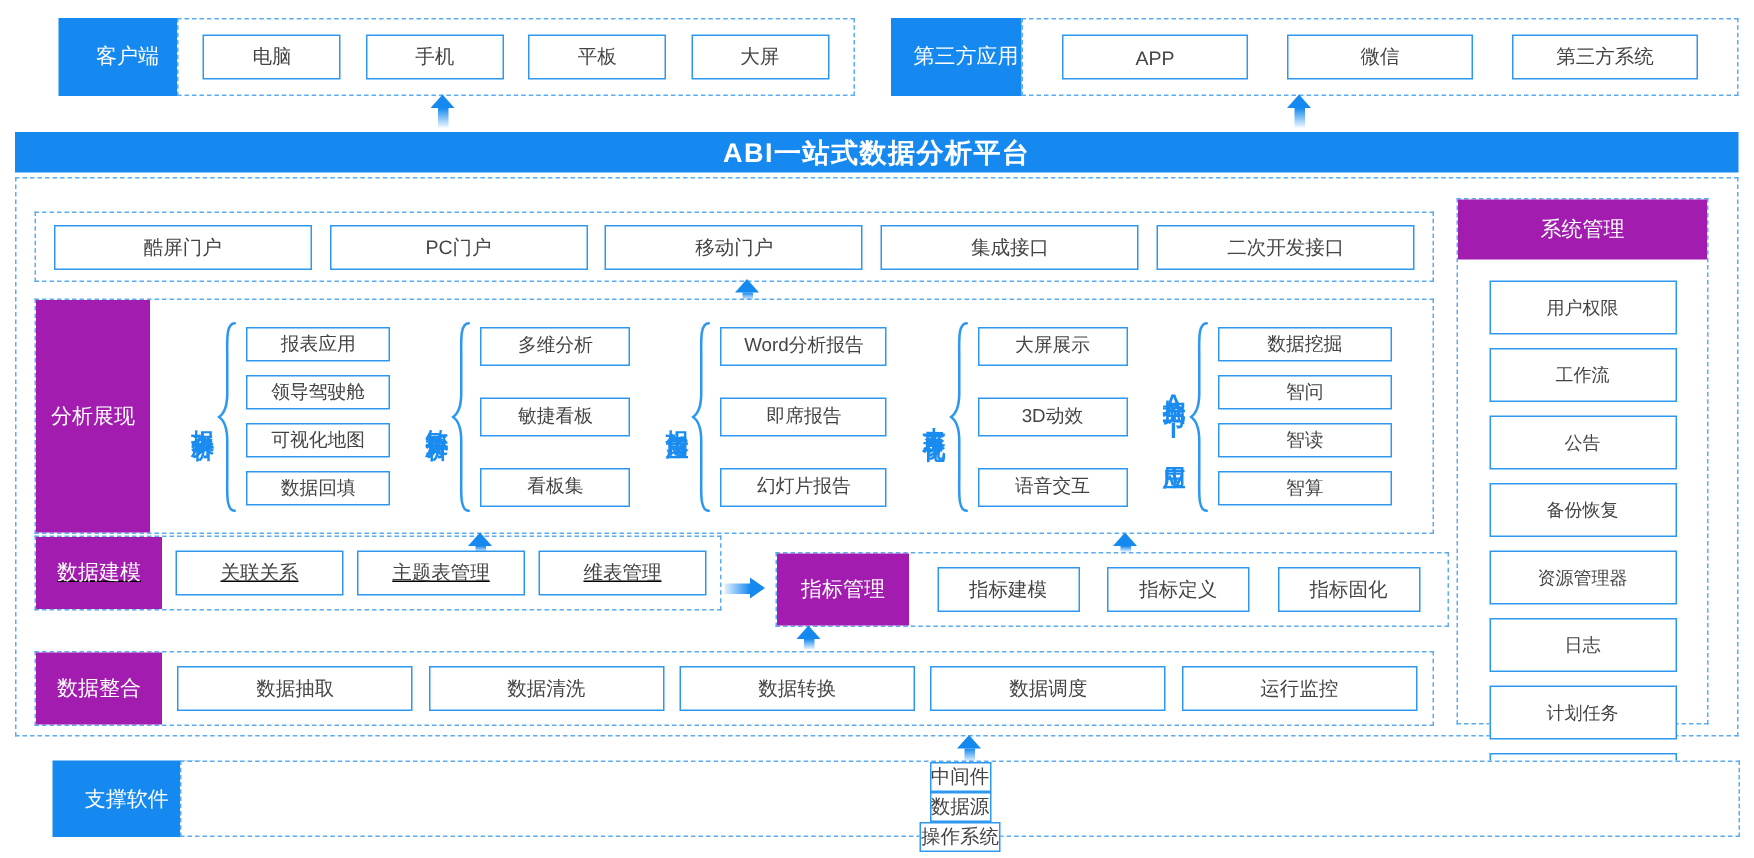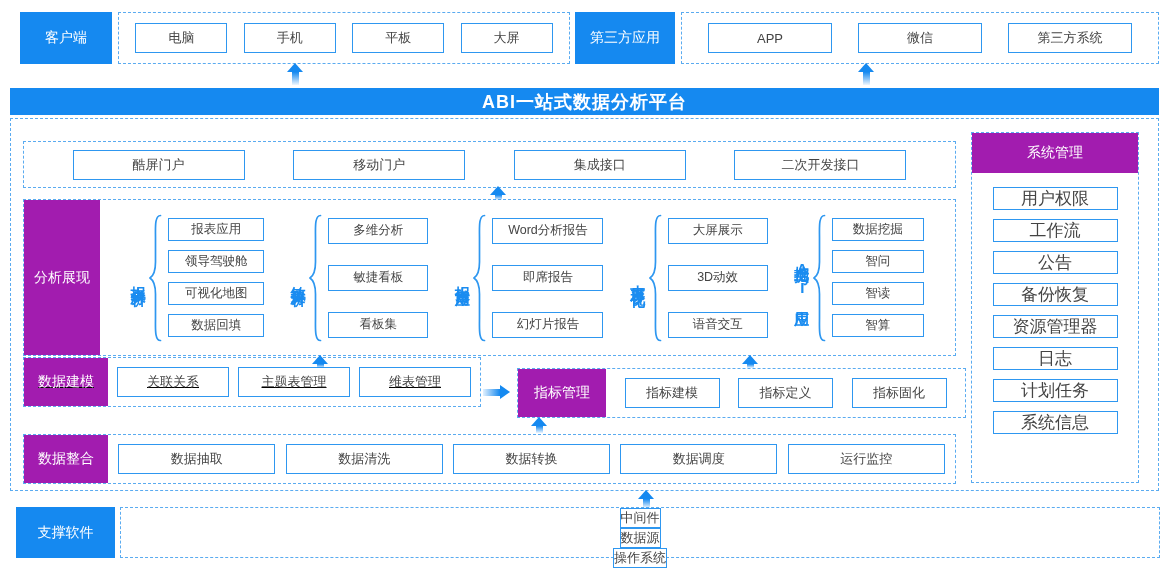--- a/index.html
+++ b/index.html
@@ -1,20 +1,20 @@
 <!DOCTYPE html>
 <html><head>
 <meta charset="utf-8">
 <style>
   html,body{margin:0;padding:0;background:#fff;}
   body{font-family:"Liberation Sans","DejaVu Sans",sans-serif;}
   #canvas{position:relative;width:1169px;height:572px;background:#fff;overflow:hidden;}
 
   
-  .solid-label{position:absolute;background:#1589f0;color:#fff;display:flex;align-items:center;justify-content:center;font-size:14px;}
+  .solid-label{position:absolute;background:#1589f0;color:#fff;display:flex;align-items:center;justify-content:center;font-size:14px;margin-left:19px;}
   
   .lite-label{background:#a21caf;color:#fff;display:flex;align-items:center;justify-content:center;font-size:14px;flex:none;}
 
   
   .dashed{border:1px dashed #5aabf0;background:#fff;box-sizing:border-box;}
   .abs{position:absolute;}
 
   
   .wbox{background:#fff;border:1px solid #2e97f0;color:#444;display:flex;align-items:center;justify-content:center;font-size:13px;box-sizing:border-box;flex:none;}
 
@@ -37,41 +37,41 @@
   #analysis-label{width:76px;}
   #analysis-groups{flex:1;display:flex;justify-content:space-evenly;align-items:center;padding:0 4px;}
   .agroup{display:flex;align-items:center;gap:3px;}
   .vlabel{writing-mode:vertical-rl;text-orientation:upright;font-weight:bold;color:#1a8cf0;font-size:15px;line-height:1;letter-spacing:2px;}
   .brace{flex:none;}
   .stack{height:120px;display:flex;flex-direction:column;justify-content:space-between;margin-left:3px;}
   .stack .abox{background:#fff;border:1px solid #2e97f0;color:#444;display:flex;align-items:center;justify-content:center;font-size:12.5px;box-sizing:border-box;height:26px;width:100px;}
   .stack.s4 .abox{height:23px;}
   .stack.g1 .abox{width:96px;}
   .stack.g3 .abox{width:111px;}
-  .stack.g5 .abox{width:92px;}
+  .stack.g5 .abox{width:116px;}
 
   
   .label-row{display:flex;align-items:stretch;}
   .label-row .items{flex:1;display:flex;align-items:center;justify-content:space-evenly;}
   .label-row .wbox{height:30px;}
   #modeling-box1{left:12px;top:238px;width:458px;height:50px;text-decoration:underline;}
   #modeling-box1 .lite-label{width:84px;}
   #modeling-box1 .wbox{width:112px;}
   #modeling-box2{left:506px;top:249px;width:449px;height:50px;}
   #modeling-box2 .lite-label{width:88px;}
   #modeling-box2 .wbox{width:95px;}
   #integration-row{left:12px;top:315px;width:933px;height:50px;}
   #integration-row .lite-label{width:84px;}
   #integration-row .wbox{width:157px;}
 
   
   #sys-col{left:960px;top:13px;width:168px;height:351px;display:flex;flex-direction:column;}
   #sys-header{height:40px;}
   #sys-items{flex:1;display:flex;flex-direction:column;align-items:center;justify-content:flex-start;gap:9px;padding-top:14px;}
-  #sys-items .wbox{width:125px;height:23px;font-size:17px;}
+  #sys-items .wbox{width:125px;height:36px;font-size:12px;}
 
   
   #support-box{left:120px;top:507px;width:1040px;height:51px;display:flex;align-items:center;flex-direction:column;}
   #support-box .wbox{flex:1;height:34px;margin:0 7px;}
 
   
   .up-arrow{position:absolute;width:16px;display:flex;flex-direction:column;align-items:center;}
   .up-arrow .head{width:0;height:0;border-left:8px solid transparent;border-right:8px solid transparent;border-bottom:9px solid #1589f0;}
   .up-arrow .tail{width:7px;background:linear-gradient(to bottom,#1589f0,rgba(21,137,240,0.07));}
   .right-arrow{position:absolute;display:flex;align-items:center;}
@@ -97,20 +97,21 @@
       <div class="wbox">微信</div>
       <div class="wbox">第三方系统</div>
     </div>
 
   <div id="banner">ABI一站式数据分析平台</div>
 
   <div class="dashed" id="outer" style="position:absolute;">
 
     <div class="dashed abs" id="portal-row">
         <div class="wbox">酷屏门户</div>
+        <div class="wbox">PC门户</div>
         <div class="wbox">移动门户</div>
         <div class="wbox">集成接口</div>
         <div class="wbox">二次开发接口</div>
       </div>
 
     <div class="dashed abs" id="analysis-row">
       <div class="lite-label" id="analysis-label">分析展现</div>
       <div id="analysis-groups">
 
         <div class="agroup">

